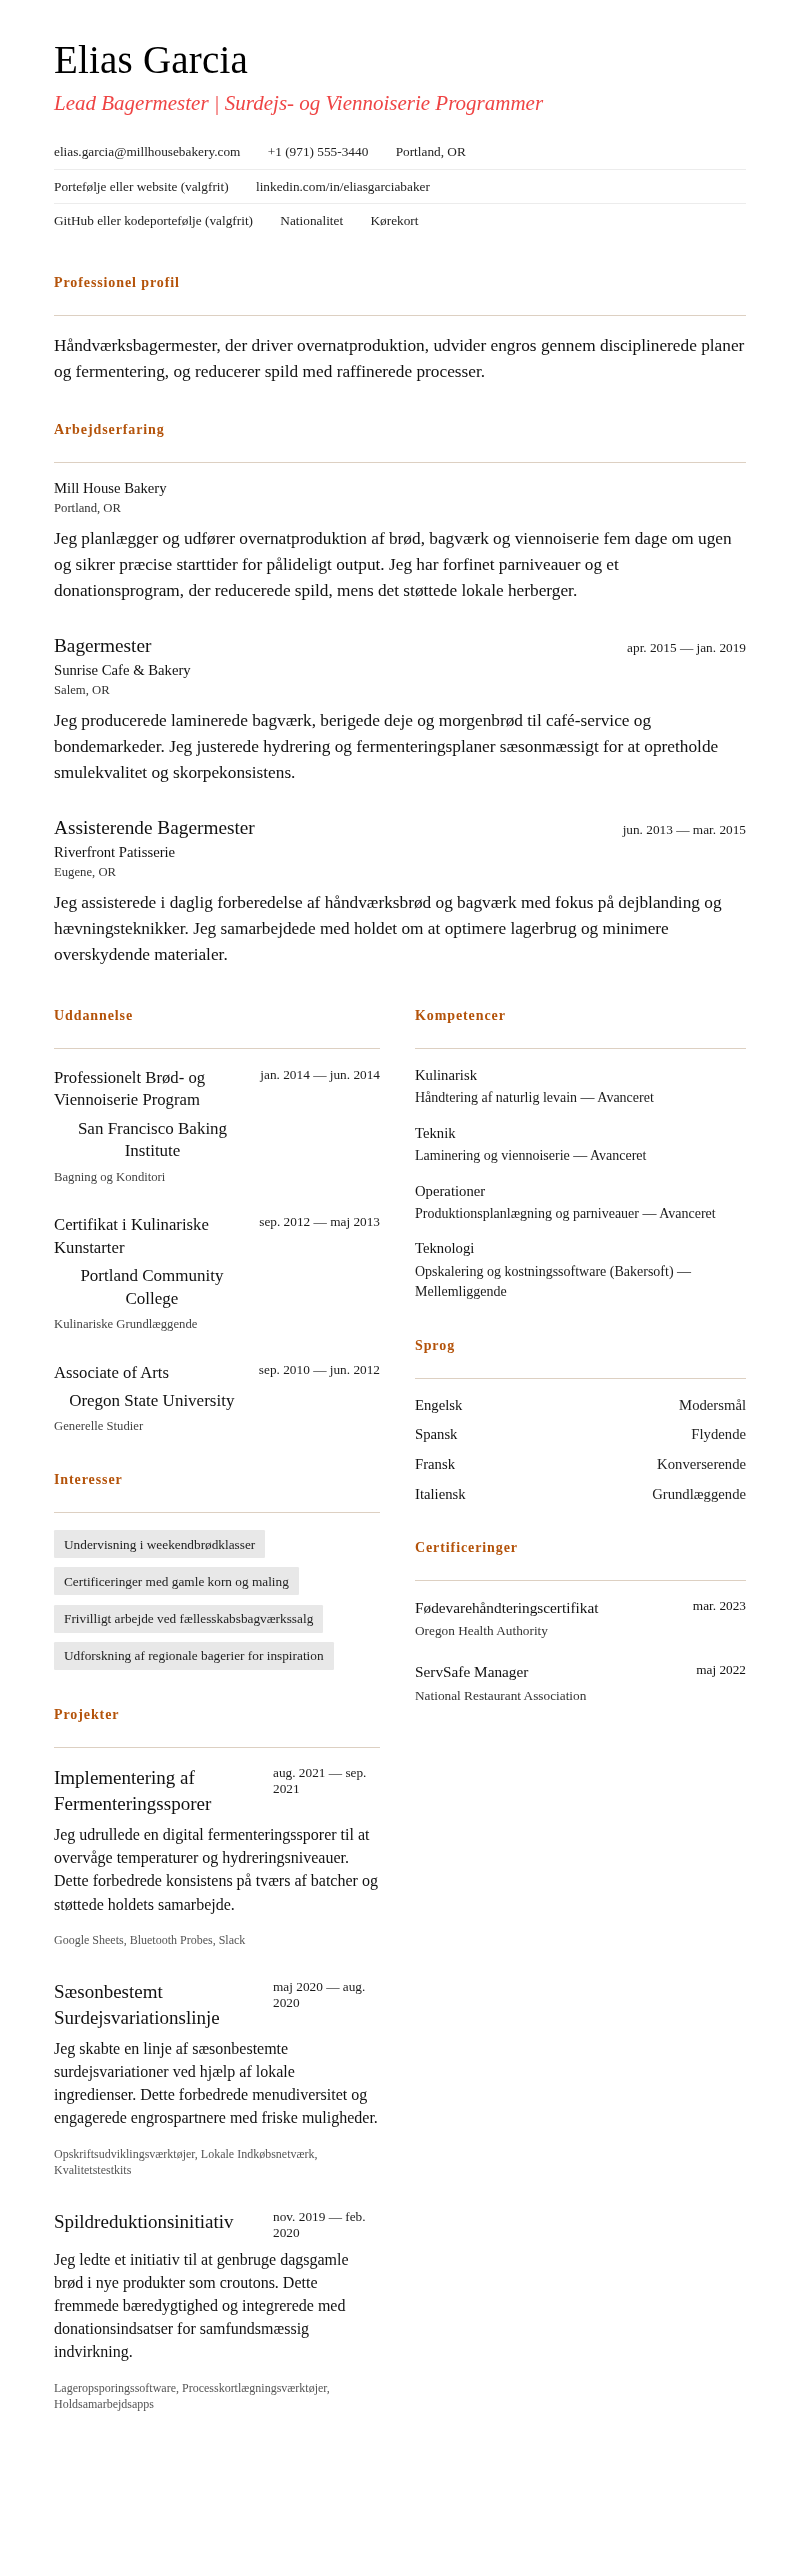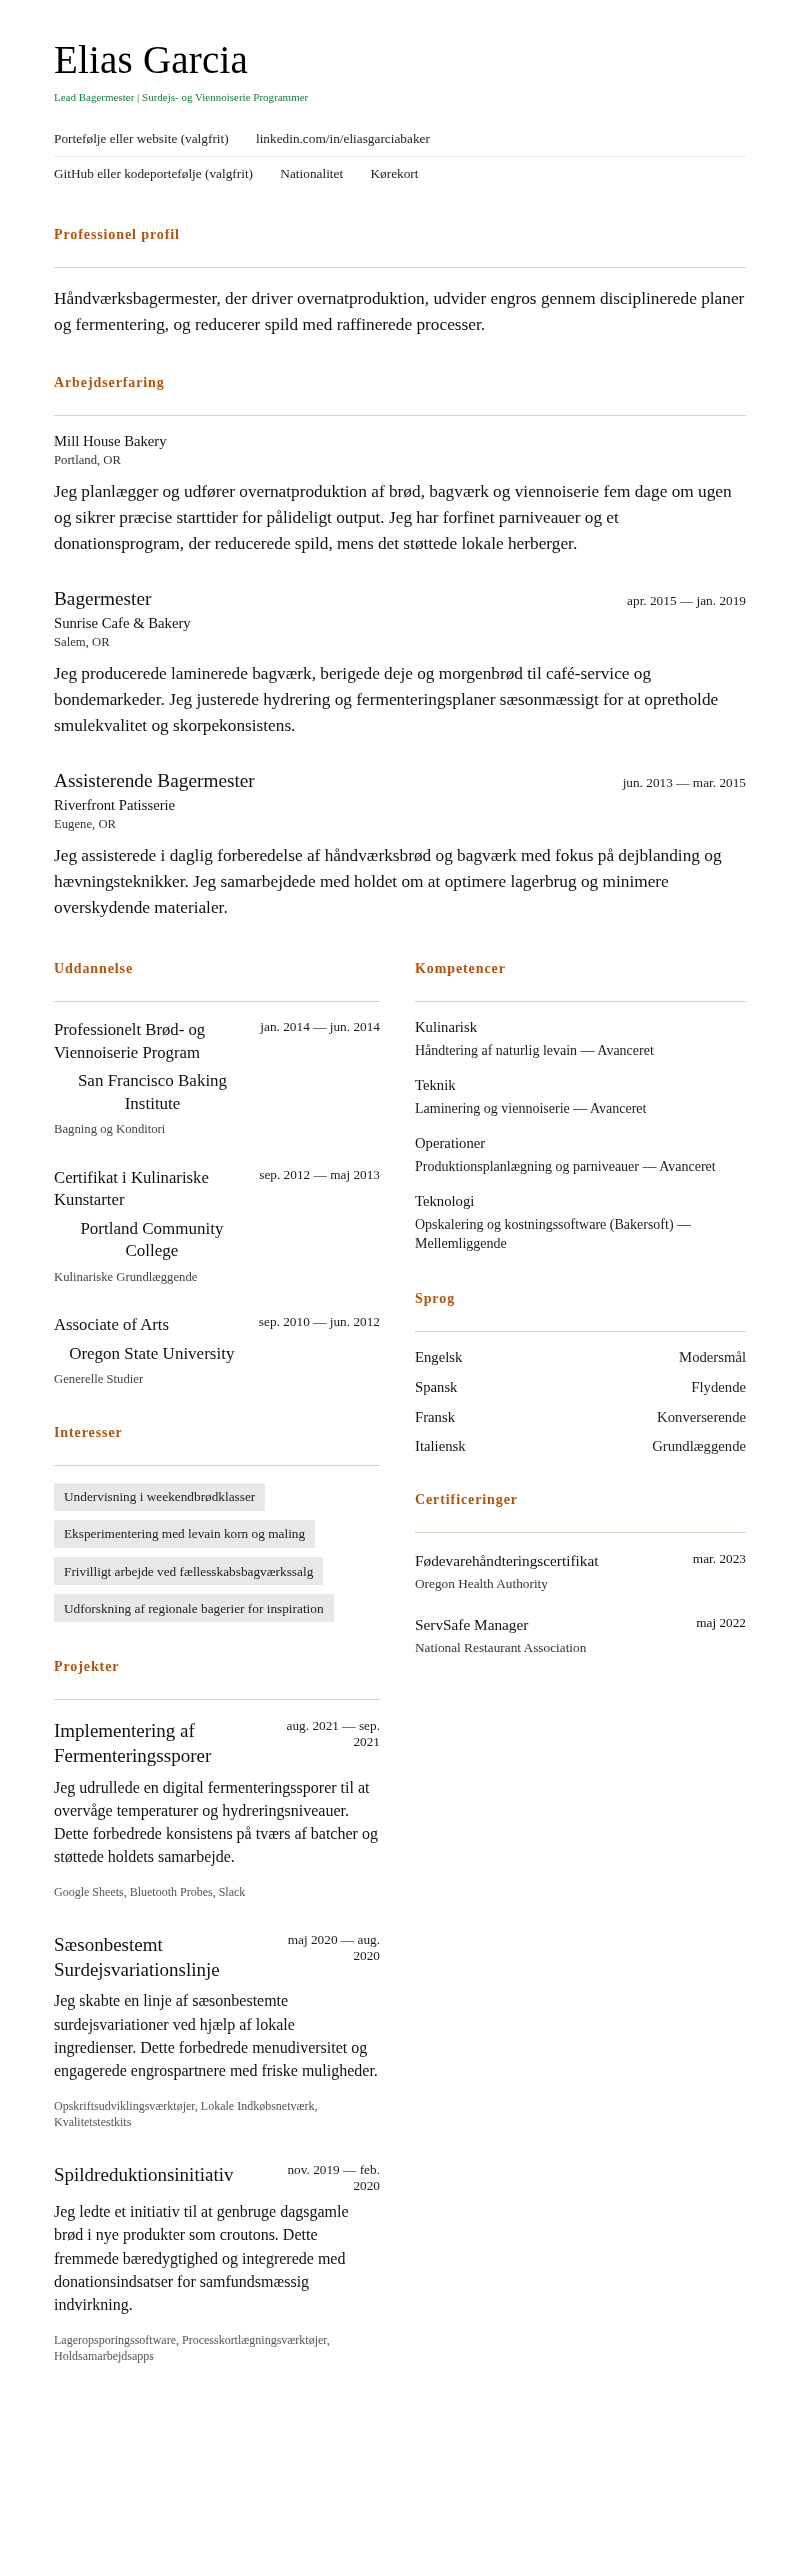--- a/index.html
+++ b/index.html
@@ -8,21 +8,21 @@
     width: 800px;
     min-height: 2576px;
     padding: 37px 54px 53px 54px;
     font-family: "Liberation Serif", "DejaVu Serif", serif;
     color: #111111;
     background: #ffffff;
   }
 
   
   .name { font-size: 39px; font-weight: 400; margin: 0; letter-spacing: 0.2px; color: #000; }
-  .subtitle { font-size: 11px; margin-top: 8.7px; color: #15803d; }
+  .subtitle { font-size: 21px; margin-top: 8.7px; color: #ef4444; font-style: italic; }
 
   .contact { margin-top: 20px; font-size: 13.3px; color: #222; }
   .contact-row { padding: 8.7px 0; border-bottom: 0.7px solid #ececec; }
   .contact-row:last-child { border-bottom: none; }
   .contact-row span + span { margin-left: 24px; }
 
   
   .section { margin-top: 37px; }
   .section-heading {
     color: #b4530a;
@@ -70,21 +70,21 @@
 
   
   .lang-row { display: flex; justify-content: space-between; font-size: 14.7px; margin-bottom: 12.7px; }
   .lang-level { color: #222; text-align: right; }
 
   
   .proj { margin-bottom: 31px; }
   .proj:last-child { margin-bottom: 0; }
   .proj-head { display: flex; justify-content: space-between; align-items: flex-start; }
   .proj-title { font-size: 19px; line-height: 1.35; flex: 1; min-width: 0; }
-  .proj-date { font-size: 13.3px; text-align: right; max-width: 107px; margin-left: 8px; color: #1b1b1b; }
+  .proj-date { font-size: 13.3px; text-align: left; max-width: 107px; margin-left: 8px; color: #1b1b1b; }
   .proj-desc { font-size: 16px; line-height: 1.45; margin-top: 6.7px; }
   .proj-tools { font-size: 12px; color: #555; line-height: 1.35; margin-top: 6.7px; }
 
   
   .cert { margin-bottom: 23px; }
   .cert-head { display: flex; justify-content: space-between; align-items: flex-start; }
   .cert-title { font-size: 15.3px; flex: 1; min-width: 0; line-height: 1.35; }
   .cert-date { font-size: 13.3px; white-space: nowrap; margin-left: 8px; }
   .cert-org { font-size: 13.3px; color: #333; margin-top: 4.7px; }
 </style>
@@ -92,20 +92,25 @@
 <body>
 
 <div class="page">
 
   <header>
     <h1 class="name">Elias Garcia</h1>
     <div class="subtitle">Lead Bagermester | Surdejs- og Viennoiserie Programmer</div>
 
     <div class="contact">
       <div class="contact-row">
+        <span>elias.garcia@millhousebakery.com</span>
+        <span>+1 (971) 555-3440</span>
+        <span>Portland, OR</span>
+      </div>
+      <div class="contact-row">
         <span>Portefølje eller website (valgfrit)</span>
         <span>linkedin.com/in/eliasgarciabaker</span>
       </div>
       <div class="contact-row">
         <span>GitHub eller kodeportefølje (valgfrit)</span>
         <span>Nationalitet</span>
         <span>Kørekort</span>
       </div>
     </div>
   </header>
@@ -179,21 +184,21 @@
           <div class="date">sep. 2010 — jun. 2012</div>
         </div>
       </section>
 
       <section class="section">
         <h2 class="section-heading">Interesser</h2>
         <div class="tag-row">
           <span class="tag">Undervisning i weekendbrødklasser</span>
         </div>
         <div class="tag-row">
-          <span class="tag">Eksperimentering med levain korn og maling</span>
+          <span class="tag">Certificeringer med gamle korn og maling</span>
         </div>
         <div class="tag-row">
           <span class="tag">Frivilligt arbejde ved fællesskabsbagværkssalg</span>
         </div>
         <div class="tag-row">
           <span class="tag">Udforskning af regionale bagerier for inspiration</span>
         </div>
       </section>
 
       <section class="section">

